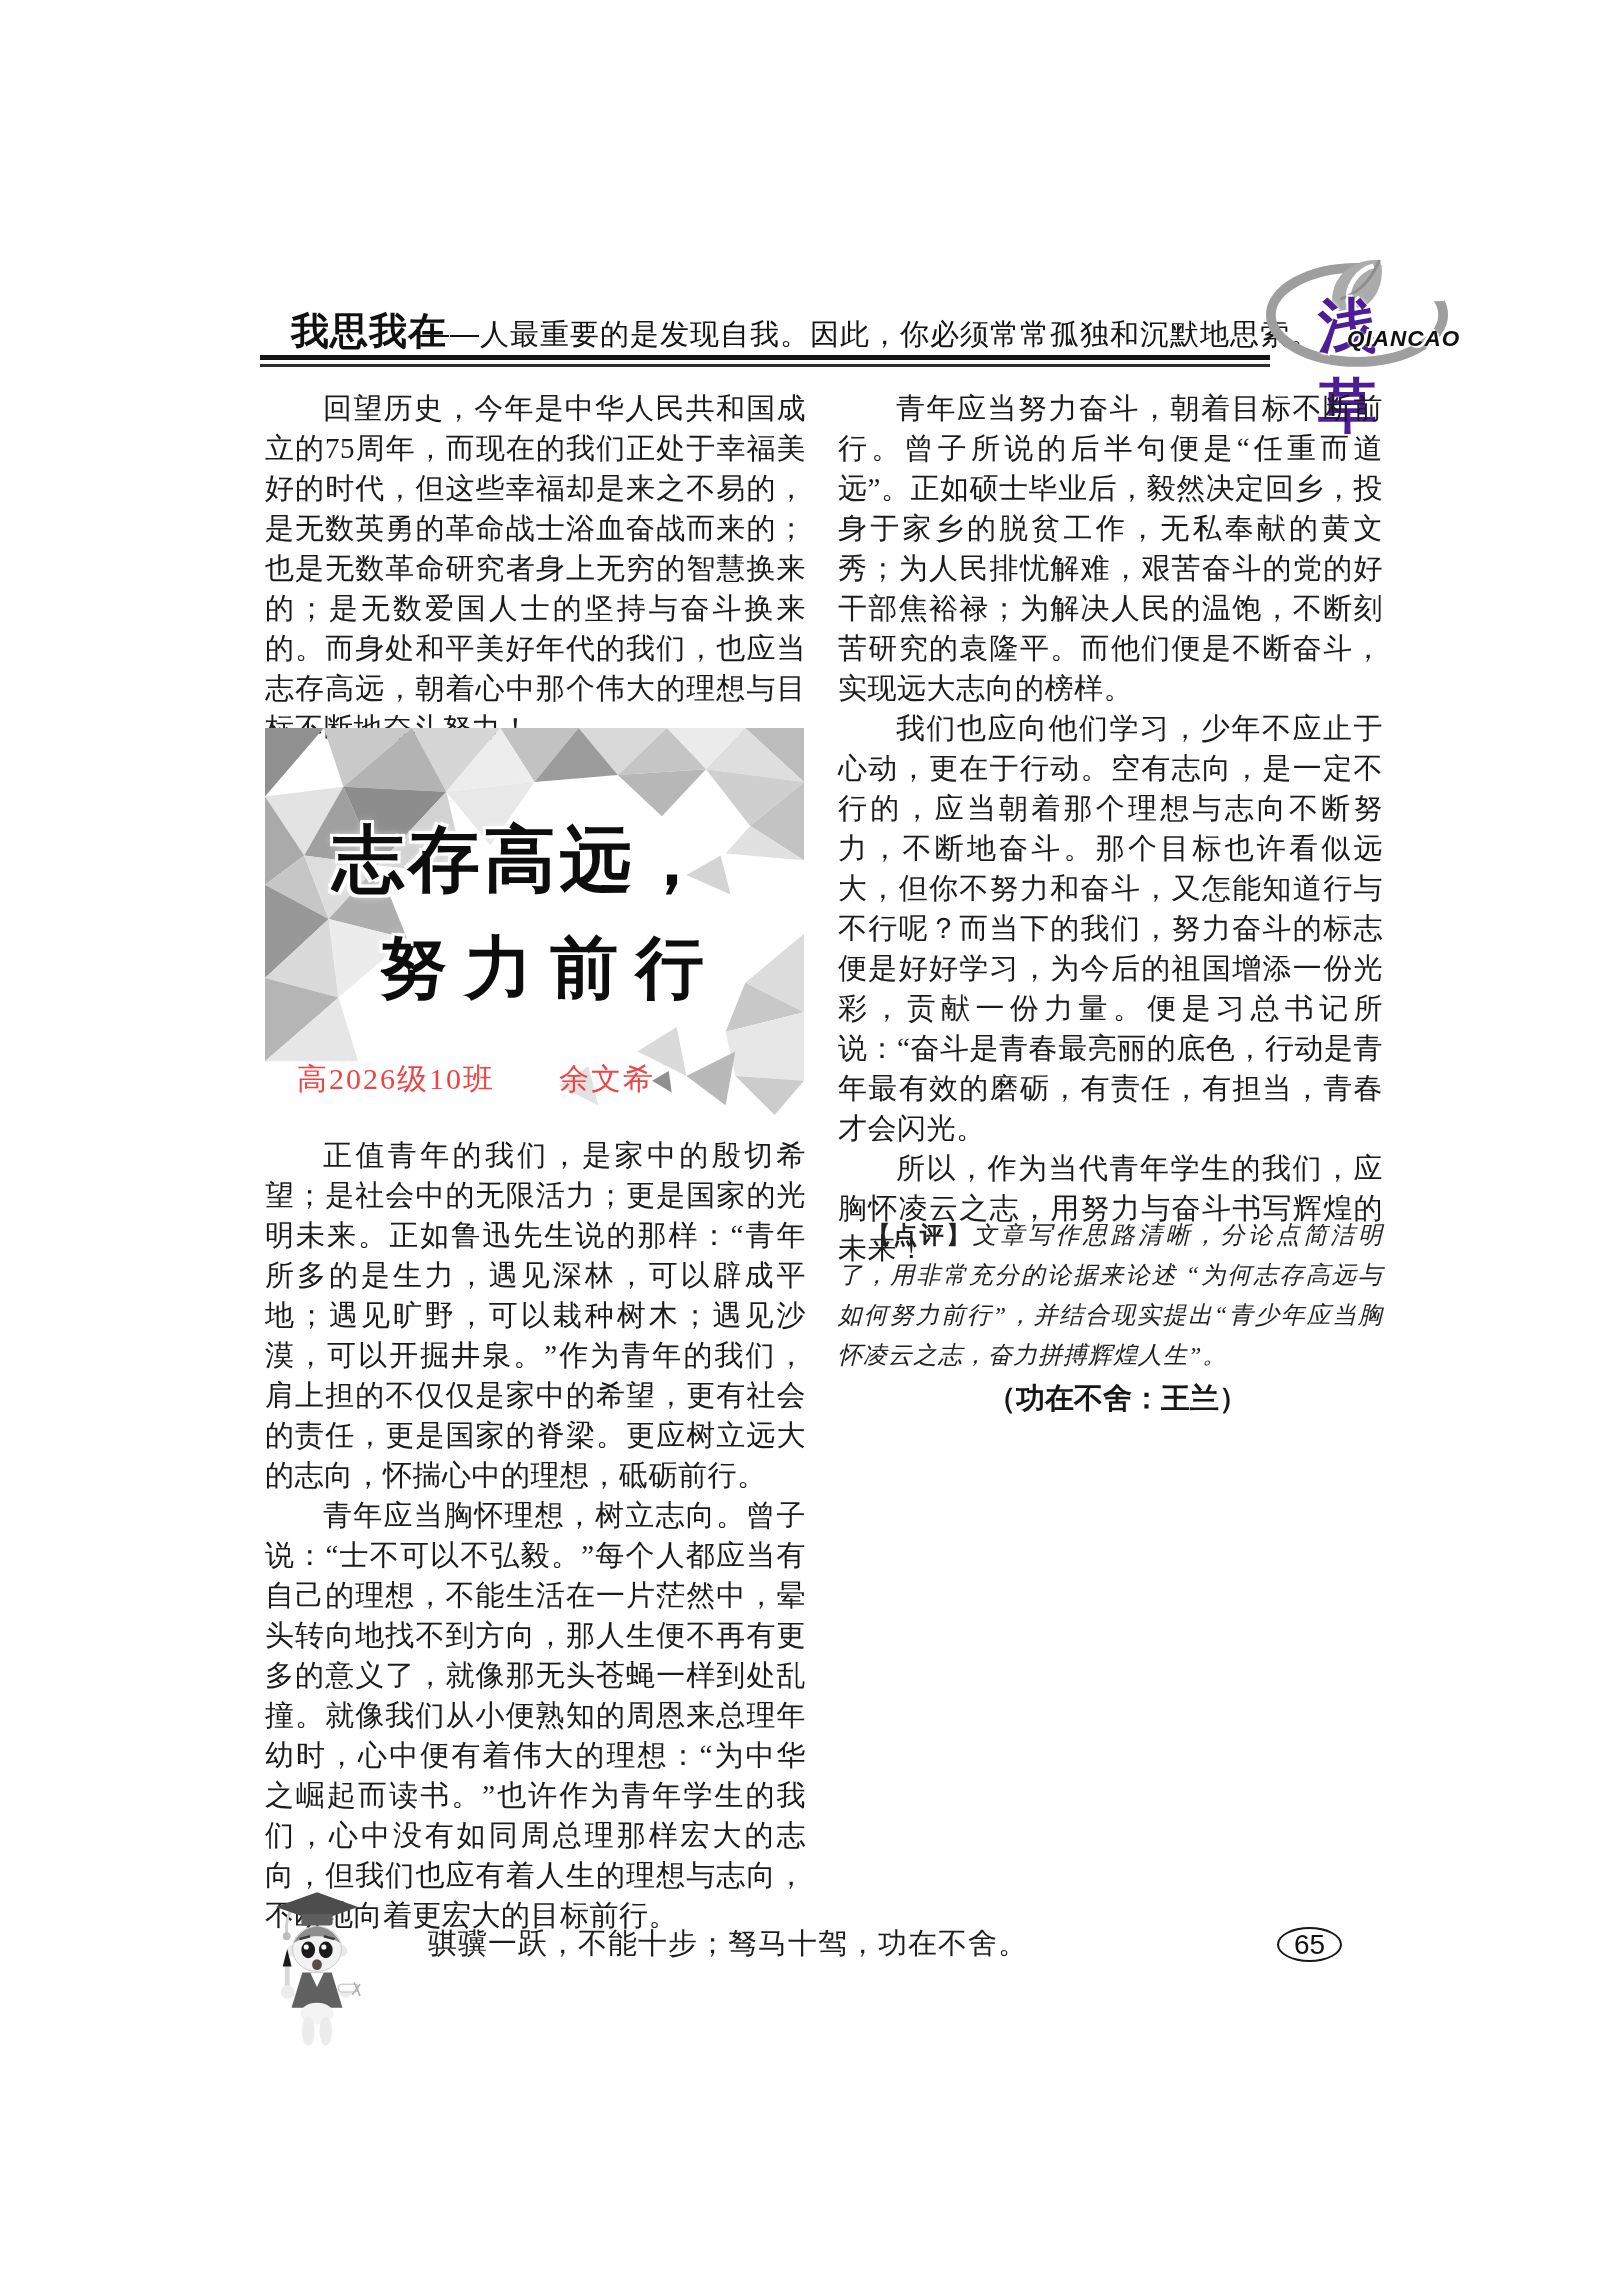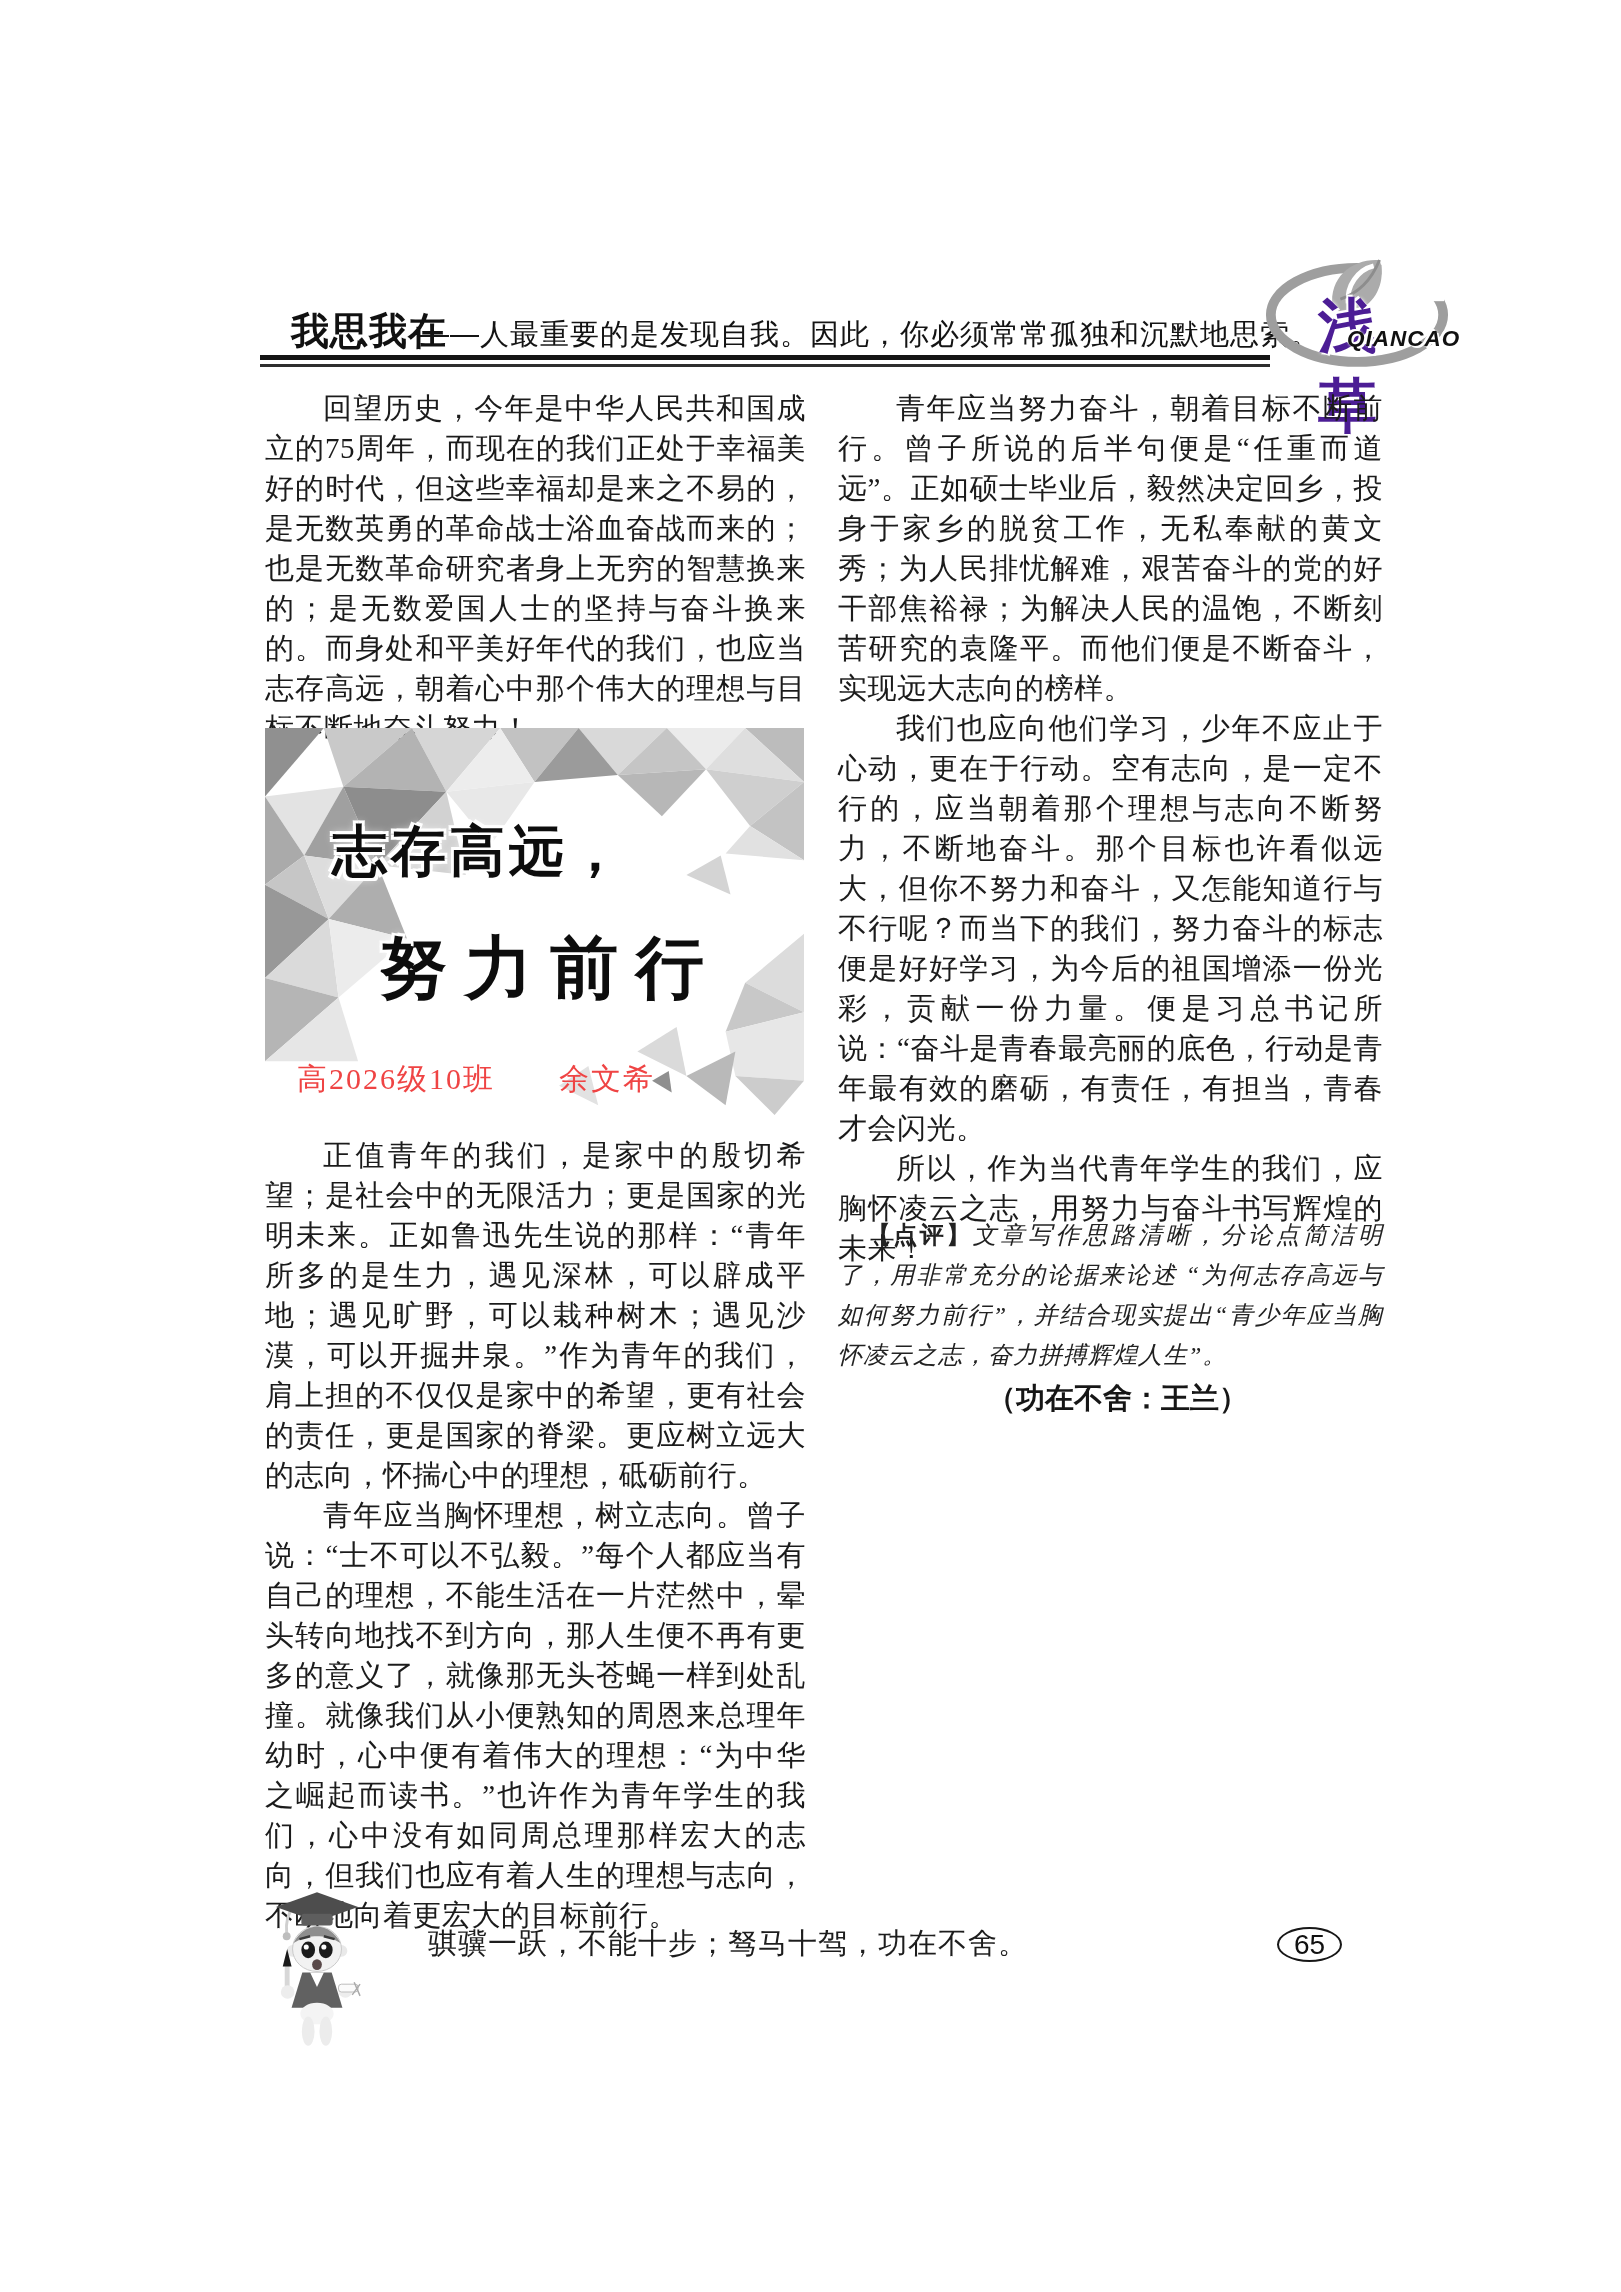--- a/index.html
+++ b/index.html
@@ -43,21 +43,21 @@
   #left-intro{left:265px; top:388px;}
   #left-body{left:265px; top:1135px;}
   #right-body{left:838px; top:388px; width:545px;}
   
   .title-graphic{position:absolute; left:265px; top:728px; width:539px; height:392px;}
   .title-line{
     position:absolute; font-family:"Liberation Serif","DejaVu Serif",serif;
     font-weight:700; color:#0d0d0d; white-space:nowrap; line-height:1;
     text-shadow:-2.9px -2.9px 0 #fff,2.9px -2.9px 0 #fff,-2.9px 2.9px 0 #fff,2.9px 2.9px 0 #fff,0 0 9.8px #fff;
   }
-  .title-l1{left:67px; top:96px; font-size:55px; letter-spacing:3.9px;}
+  .title-l1{left:67px; top:96px; font-size:72px; letter-spacing:3.9px;}
   .title-l2{left:114px; top:206px; font-size:68px; letter-spacing:17.6px;}
   .byline{
     position:absolute; left:297px; top:1059px; font-size:30px; color:#ef4444;
     font-family:"Liberation Serif",serif; letter-spacing:2px;
   }
   
   #comment-block{position:absolute; left:838px; top:1215px; width:545px;}
   .comment-text{
     margin:0; font-size:24px; line-height:40px; text-align:justify; text-indent:1.2em;
     font-style:italic; letter-spacing:1px; color:#222;

